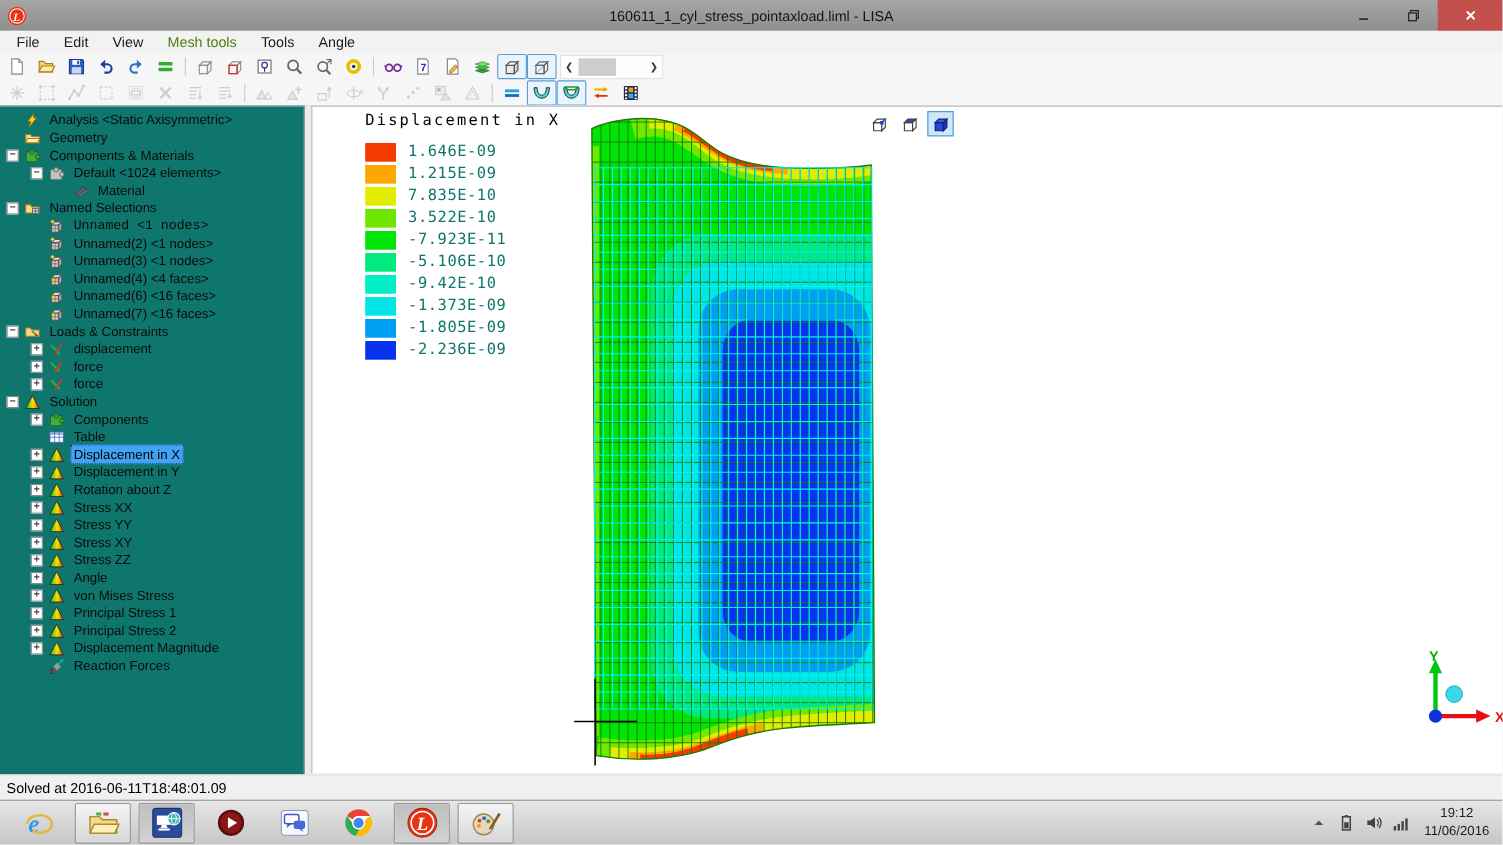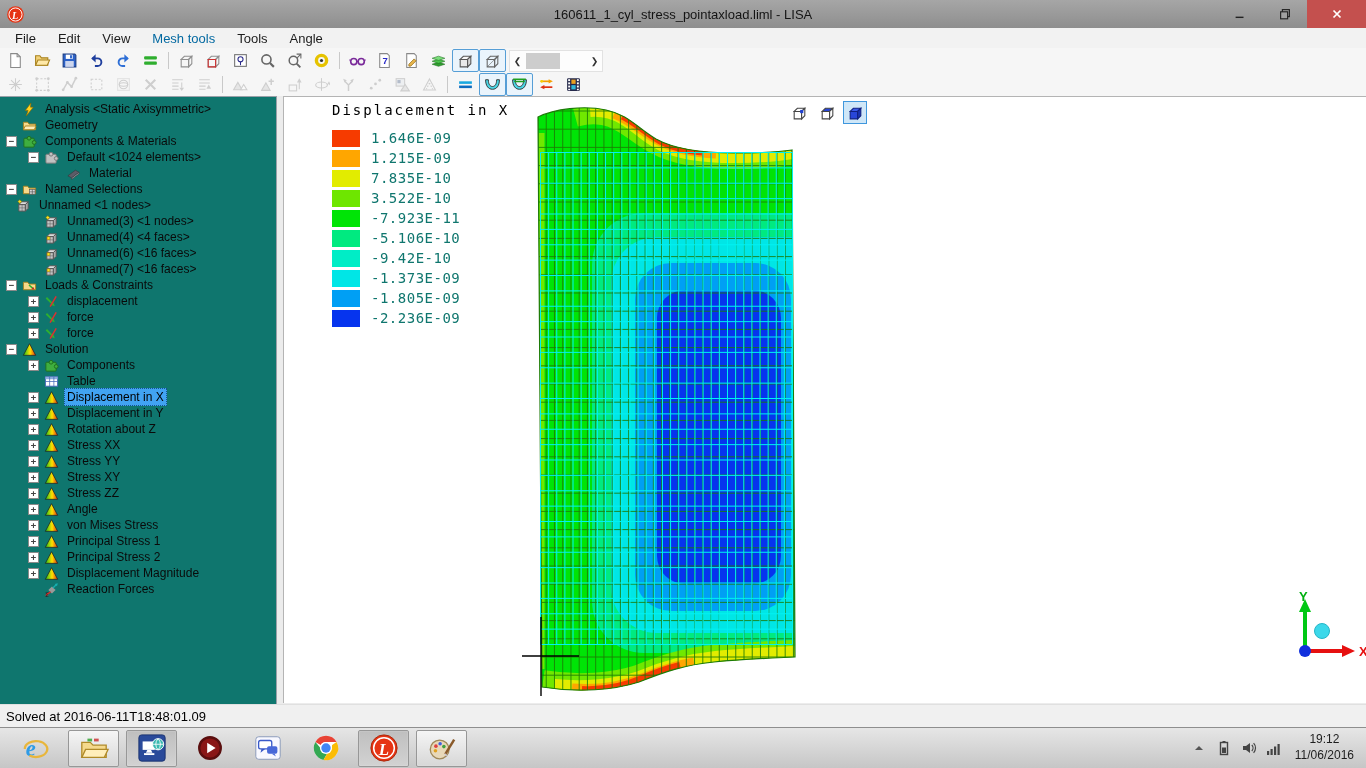--- a/index.html
+++ b/index.html
@@ -14,21 +14,21 @@
     white-space:nowrap;overflow:hidden}
   .wctrls{position:absolute;right:0;top:0;height:28px;display:flex}
   .wbtn{width:45px;height:100%;display:flex;align-items:center;justify-content:center}
   .wbtn svg{width:14px;height:14px}
   .wbtn.close{width:59px;background:#c4504e}
 
   
   .menubar{position:absolute;top:28px;left:0;right:0;height:20px;background:#f2f2f2;
     display:flex;align-items:center;font-size:13px;padding-left:4px}
   .menu-item{padding:2px 11px;color:#1c1c1c}
-  .menu-item.disabled{color:#0369a1}
+  .menu-item.disabled{color:#4d7c0f}
 
   
   .toolbar{position:absolute;left:0;right:0;background:#f6f6f6;display:flex;align-items:center;padding-left:2px}
   #toolbar1{top:48px;height:25px}
   #toolbar2{top:73px;height:23px;border-bottom:1px solid #c6c6c6}
   .tbtn{width:25px;height:21px;display:flex;align-items:center;justify-content:center;
     border:1px solid transparent;border-radius:2px;flex:none}
   .tbtn svg{width:17px;height:17px}
   .tbtn.framed{border-color:#569ed6;background:#eaf4fc}
   .tbtn.disabled{opacity:.45;filter:grayscale(.6)}
@@ -558,32 +558,45 @@
         <span class="texp">−</span>
         <span class="ticon" style="display: inline-flex;">
           <svg viewBox="0 0 16 16">
             <path d="M1.5 12.5v-8h4.5l1.5 2h7v6z" fill="#f7d98a" stroke="#a8821e"></path>
             <rect x="8" y="8" width="6" height="5" fill="#d8d8d8" stroke="#555" stroke-width=".7"></rect>
             <path d="M11 8v5M8 10.5h6" stroke="#555" stroke-width=".7"></path>
           </svg>
         </span>
         <span class="tlabel">Named Selections</span>
       </div>
-      <div class="trow" style="">
+      <div class="trow" style="padding-left: 28px; font-family: Liberation Mono, monospace;">
         <span class="texp-gap"></span>
         <span class="ticon" style="display: inline-flex;">
           <svg viewBox="0 0 16 16">
             <path d="M3 7h7v7H3z" fill="#c4c4c4" stroke="#555"></path>
             <path d="M3 7l3-3h7l-3 3z" fill="#dedede" stroke="#555"></path>
             <path d="M10 7l3-3v7l-3 3z" fill="#a8a8a8" stroke="#555"></path>
             <path d="M6.5 7v7M3 10.5h7M10 7l3-3" stroke="#555" stroke-width=".5" fill="none"></path>
             <path d="M4 1.8l2 2-2 2-2-2z" fill="#ffe020" stroke="#907800" stroke-width=".6"></path>
           </svg>
         </span>
         <span class="tlabel">Unnamed &lt;1 nodes&gt;</span>
+      </div>
+      <div class="trow" style="padding-left: 28px;">
+        <span class="texp-gap"></span>
+        <span class="ticon" style="display: inline-flex;">
+          <svg viewBox="0 0 16 16">
+            <path d="M3 7h7v7H3z" fill="#c4c4c4" stroke="#555"></path>
+            <path d="M3 7l3-3h7l-3 3z" fill="#dedede" stroke="#555"></path>
+            <path d="M10 7l3-3v7l-3 3z" fill="#a8a8a8" stroke="#555"></path>
+            <path d="M6.5 7v7M3 10.5h7M10 7l3-3" stroke="#555" stroke-width=".5" fill="none"></path>
+            <path d="M4 1.8l2 2-2 2-2-2z" fill="#ffe020" stroke="#907800" stroke-width=".6"></path>
+          </svg>
+        </span>
+        <span class="tlabel">Unnamed(2) &lt;1 nodes&gt;</span>
       </div>
       <div class="trow" style="padding-left: 28px;">
         <span class="texp-gap"></span>
         <span class="ticon" style="display: inline-flex;">
           <svg viewBox="0 0 16 16">
             <path d="M3 7h7v7H3z" fill="#c4c4c4" stroke="#555"></path>
             <path d="M3 7l3-3h7l-3 3z" fill="#dedede" stroke="#555"></path>
             <path d="M10 7l3-3v7l-3 3z" fill="#a8a8a8" stroke="#555"></path>
             <path d="M6.5 7v7M3 10.5h7M10 7l3-3" stroke="#555" stroke-width=".5" fill="none"></path>
             <path d="M4 1.8l2 2-2 2-2-2z" fill="#ffe020" stroke="#907800" stroke-width=".6"></path>

